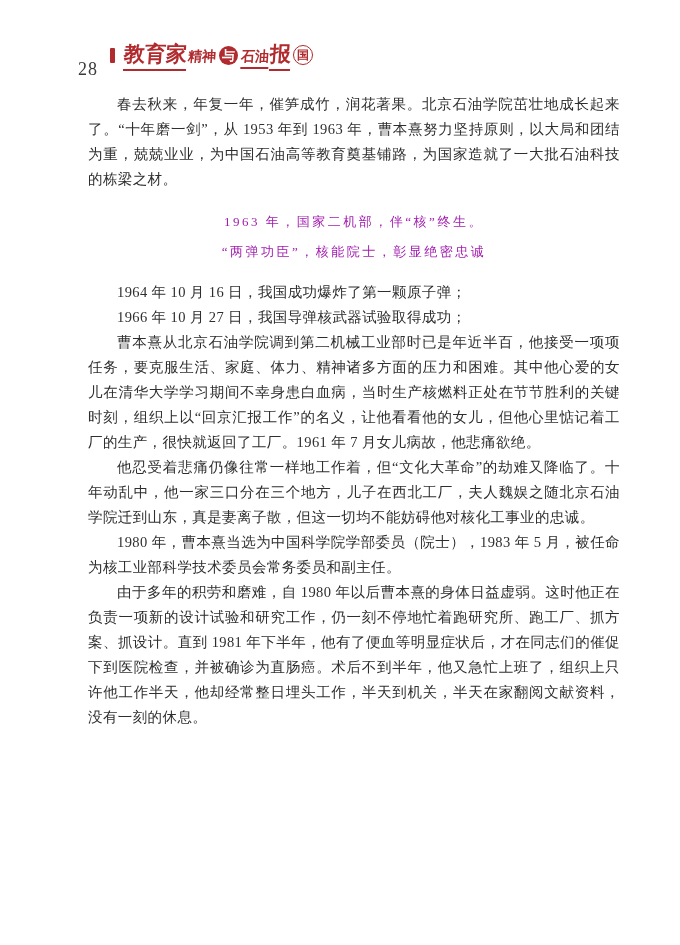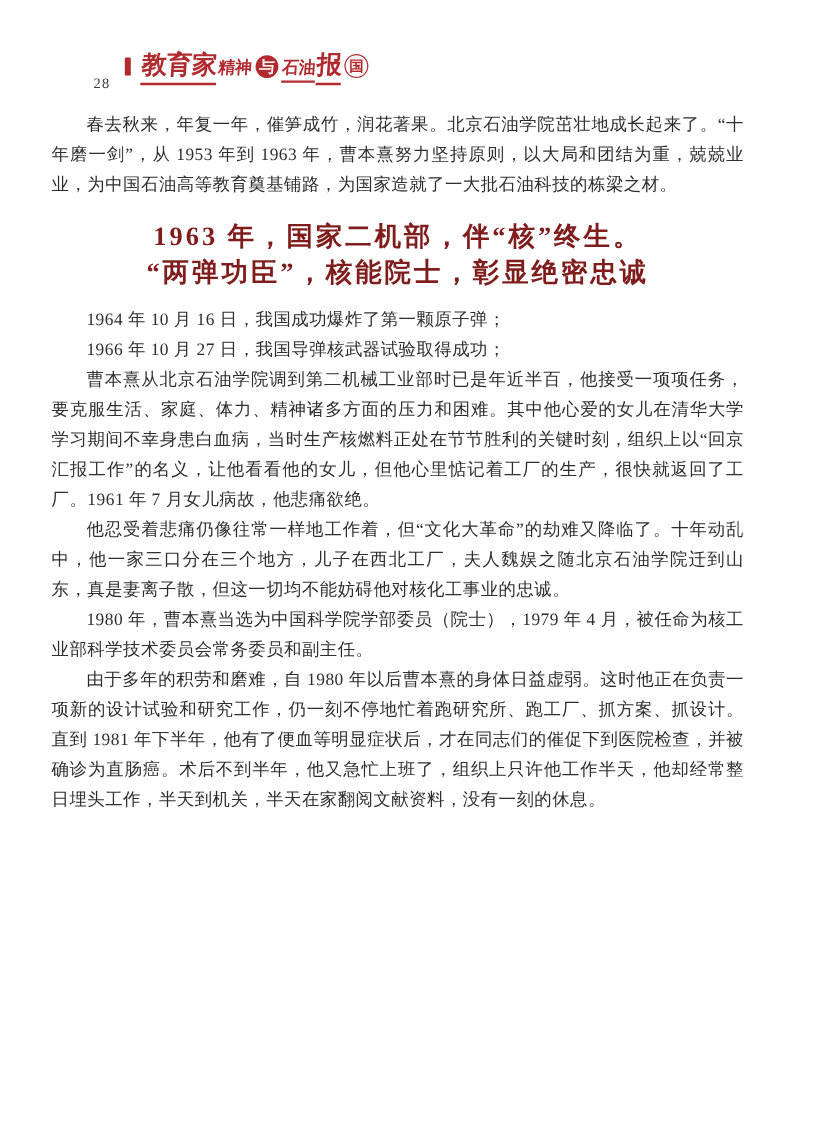--- a/index.html
+++ b/index.html
@@ -16,21 +16,21 @@
   }
   
   .running-head {
     display: flex;
     align-items: center;
     padding: 42px 0 0 78px;
     height: 26px;
   }
   .page-number {
     font-family: "Liberation Serif", "DejaVu Serif", serif;
-    font-size: 12px;
+    font-size: 18px;
     color: #3a3a3a;
     letter-spacing: 1px;
     margin-top: 28px;
   }
   .head-bar {
     display: inline-block;
     width: 5px;
     height: 15px;
     background: #b02a2e;
     margin: 0 9px 0 12px;
@@ -75,37 +75,38 @@
     text-align: center;
     border: 1.5px solid #b02a2e;
     border-radius: 50%;
     font-size: 12px;
     margin-left: 2px;
     align-self: center;
   }
   
   .content {
     padding: 24px 60px 0 43px;
+    margin-left: 45px;
   }
   .content p {
     margin: 0;
     font-size: 14.5px;
     line-height: 25px;
     text-align: justify;
     text-indent: 2em;
     letter-spacing: 0.4px;
   }
   
   .section-heading {
     margin: 15px 0 13px 0;
     text-align: center;
-    color: #7f1d1d;
-    font-size: 22px;
+    color: #a21caf;
+    font-size: 13px;
     line-height: 30px;
-    font-weight: bold;
+    font-weight: normal;
     letter-spacing: 2.5px;
     font-family: "Liberation Serif", "DejaVu Serif", serif;
   }
   .section-heading div { text-indent: 0; }
 </style>
 </head>
 <body>
 
 <div class="page">
 
@@ -127,17 +128,17 @@
 
     <div class="section-heading">
       <div>1963 年，国家二机部，伴“核”终生。</div>
       <div>“两弹功臣”，核能院士，彰显绝密忠诚</div>
     </div>
 
     <p>1964 年 10 月 16 日，我国成功爆炸了第一颗原子弹；</p>
     <p>1966 年 10 月 27 日，我国导弹核武器试验取得成功；</p>
     <p>曹本熹从北京石油学院调到第二机械工业部时已是年近半百，他接受一项项任务，要克服生活、家庭、体力、精神诸多方面的压力和困难。其中他心爱的女儿在清华大学学习期间不幸身患白血病，当时生产核燃料正处在节节胜利的关键时刻，组织上以“回京汇报工作”的名义，让他看看他的女儿，但他心里惦记着工厂的生产，很快就返回了工厂。1961 年 7 月女儿病故，他悲痛欲绝。</p>
     <p>他忍受着悲痛仍像往常一样地工作着，但“文化大革命”的劫难又降临了。十年动乱中，他一家三口分在三个地方，儿子在西北工厂，夫人魏娱之随北京石油学院迁到山东，真是妻离子散，但这一切均不能妨碍他对核化工事业的忠诚。</p>
-    <p>1980 年，曹本熹当选为中国科学院学部委员（院士），1979 年 4 月，被任命为核工业部科学技术委员会常务委员和副主任。</p>
+    <p>1980 年，曹本熹当选为中国科学院学部委员（院士），1983 年 5 月，被任命为核工业部科学技术委员会常务委员和副主任。</p>
     <p>由于多年的积劳和磨难，自 1980 年以后曹本熹的身体日益虚弱。这时他正在负责一项新的设计试验和研究工作，仍一刻不停地忙着跑研究所、跑工厂、抓方案、抓设计。直到 1981 年下半年，他有了便血等明显症状后，才在同志们的催促下到医院检查，并被确诊为直肠癌。术后不到半年，他又急忙上班了，组织上只许他工作半天，他却经常整日埋头工作，半天到机关，半天在家翻阅文献资料，没有一刻的休息。</p>
   </div>
 
 </div>
 
 </body></html>

